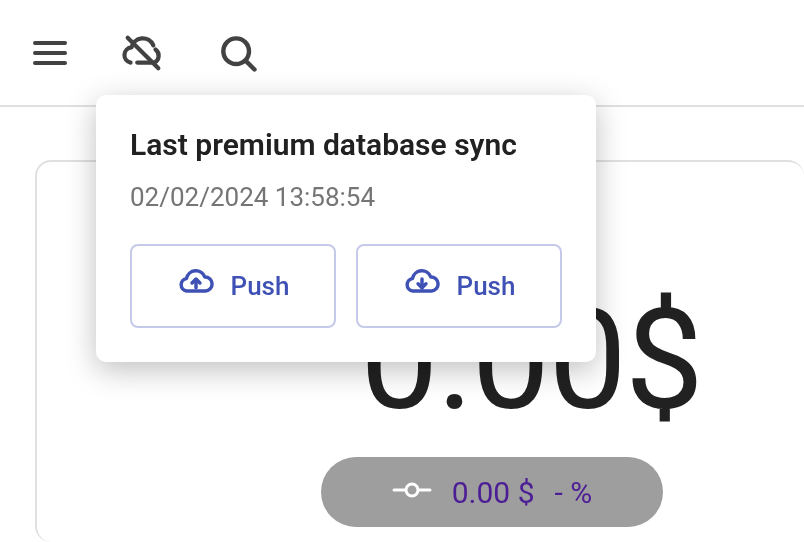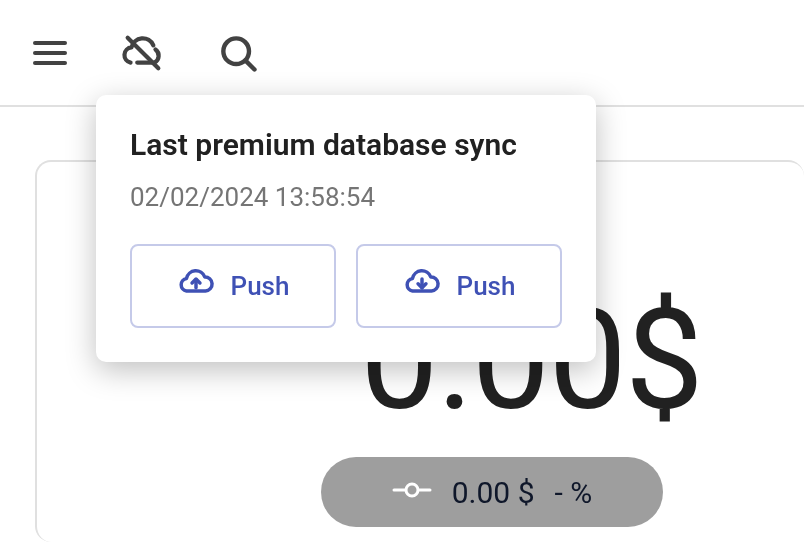--- a/index.html
+++ b/index.html
@@ -85,21 +85,21 @@
     top: 457px;
     left: 321px;
     width: 342px;
     height: 70px;
     background: #9e9e9e;
     border-radius: 40px;
     display: flex;
     align-items: center;
     justify-content: center;
     gap: 20px;
-    color: #0f172a;
+    color: #4c1d95;
   }
   .pill-amount {
     font-size: 30px;
     font-weight: 400;
   }
   .pill-pct {
     font-size: 30px;
     font-weight: 400;
   }
 </style>

